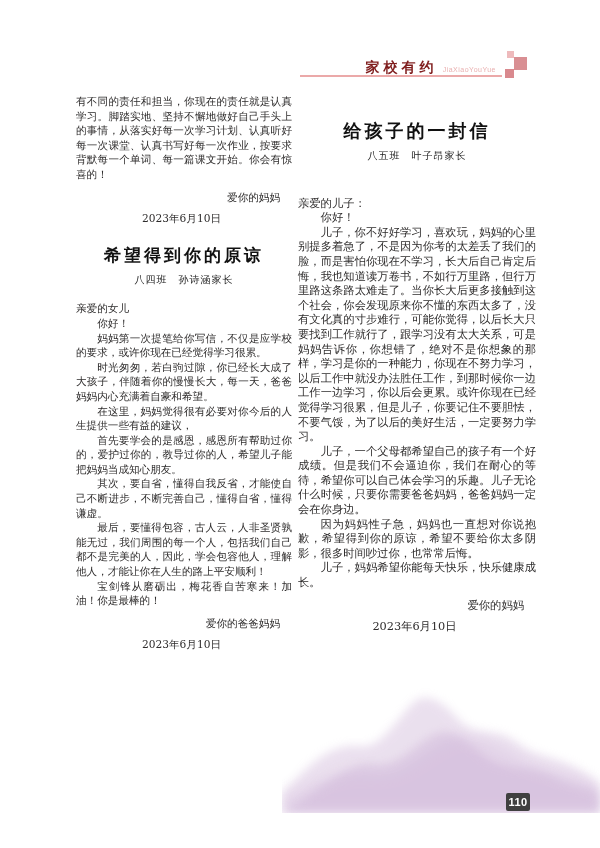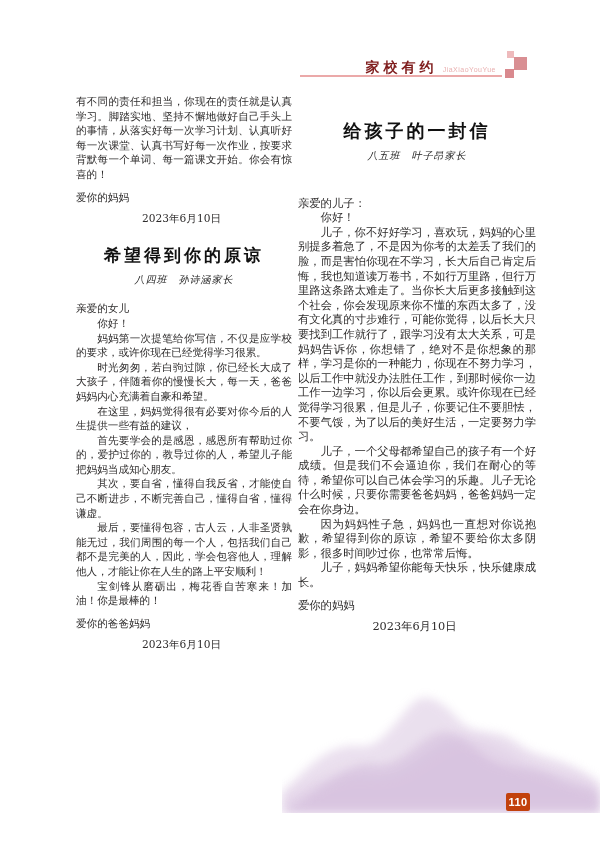--- a/index.html
+++ b/index.html
@@ -36,38 +36,38 @@
   .col { position:absolute; z-index:1; text-align:justify; }
   .col-left  { left:76px;  top:94px;  width:216px; font-size:10.6px; line-height:14.6px; }
   .col-right { left:298px; top:100px; width:238px; font-size:11.3px; line-height:14.6px;margin-top:20px; }
 
   p { margin:0; }
   .para { text-indent:2em; }
   .continuation p:first-child { text-indent:0; }
   .salutation { text-indent:0; }
   .greeting { text-indent:2em; }
 
-  .sig  { text-align:left; padding-right:12px; margin-top:8px; margin-bottom:7px; }
+  .sig  { text-align:right; padding-right:12px; margin-top:8px; margin-bottom:7px; }
   .date { text-align:center; padding-right:5px; }
 
   .letter-title {
     font-size:17px; font-weight:bold; text-align:center; letter-spacing:3px;
     color:#111; margin:18px 0 7px 0; line-height:22px;
   }
   .col-right .letter-title { font-size:18px; margin-top:0; }
   .byline {
     font-size:10px; text-align:center; letter-spacing:1px; color:#222;
-    margin-bottom:14px; text-indent:0;font-style:italic;
+    margin-bottom:14px; text-indent:0;
   }
   .col-right .byline { margin-bottom:33px; }
 
   
   .page-number {
     position:absolute; left:506px; top:793px; width:24px; height:18px; z-index:2;
-    background:#c2410c; color:#fff; border-radius:2px;
+    background:#404040; color:#fff; border-radius:2px;
     font-family:"Liberation Sans",sans-serif; font-size:11px; font-weight:bold;
     text-align:center; line-height:18px; letter-spacing:0.5px;
   }
 </style>
 </head>
 <body>
 
 <div class="page">
 
   <div class="header">

